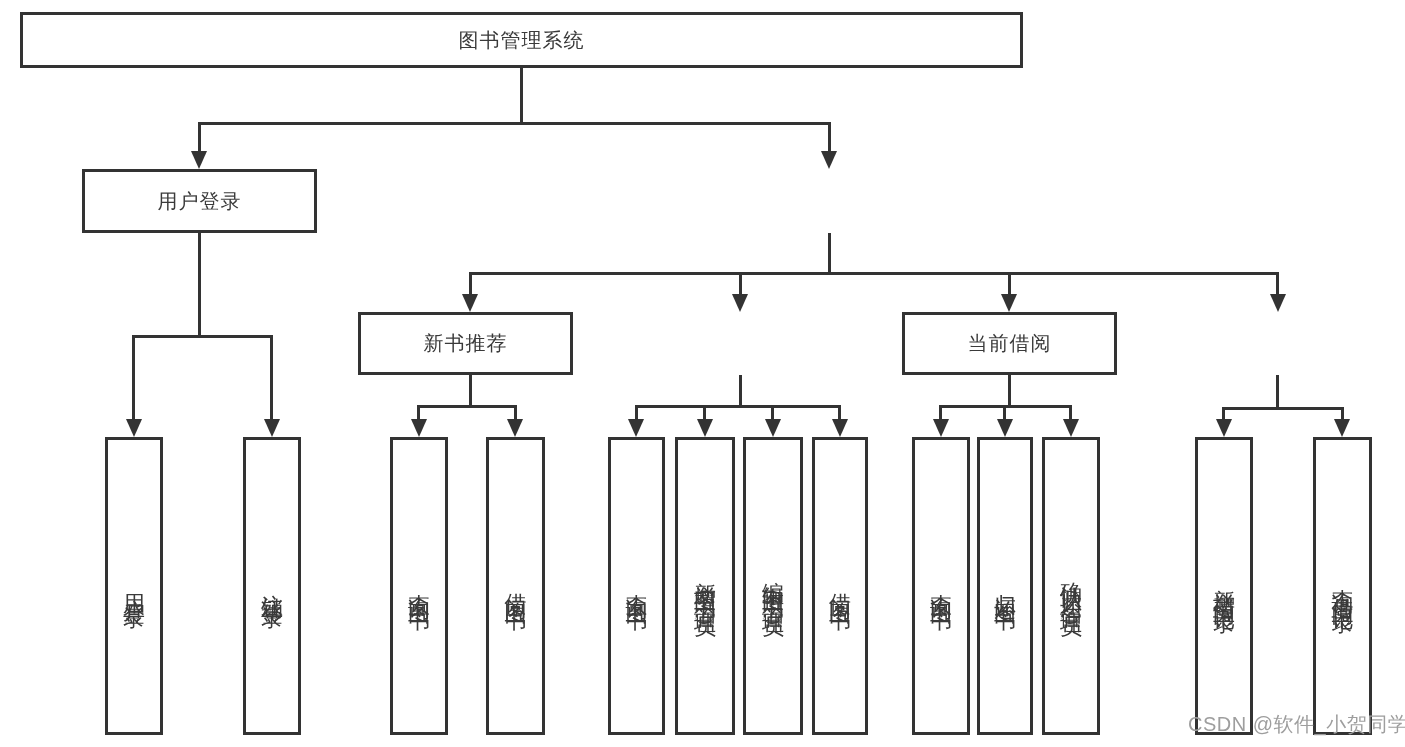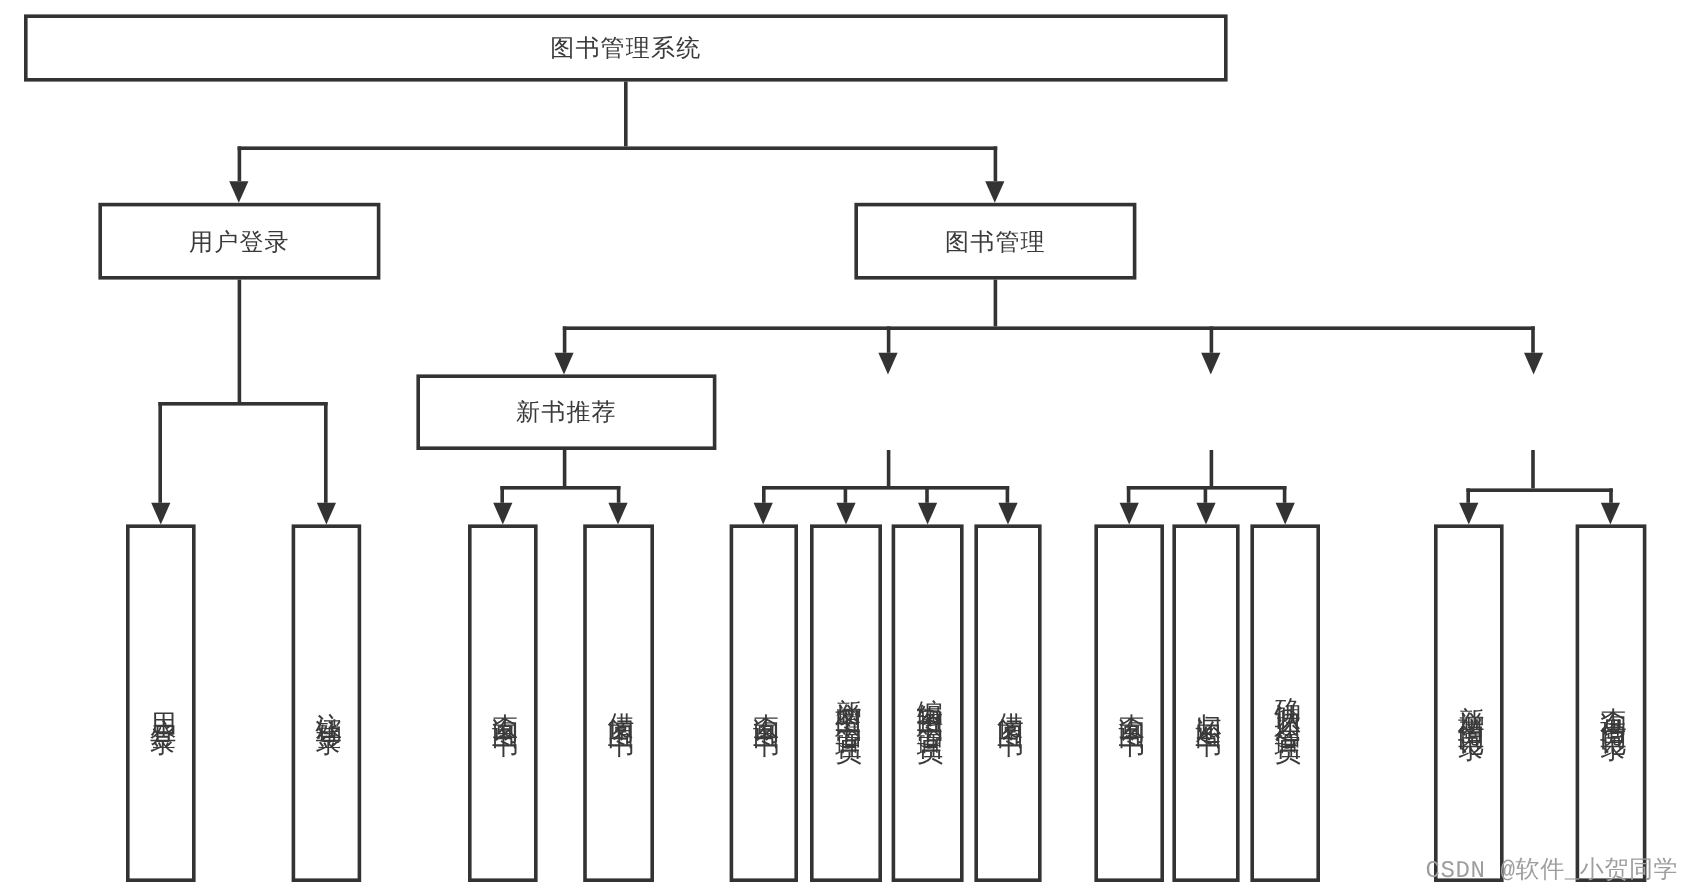--- a/index.html
+++ b/index.html
@@ -4,21 +4,21 @@
 <style>
   :root{
     --line:#333333;
     --text:#3a3a3a;
     --wm:#9e9e9e;
     --bg:#ffffff;
   }
   html,body{margin:0;padding:0;background:var(--bg);}
   .canvas{
     position:relative;width:1405px;height:747px;background:var(--bg);
-    font-family:Liberation Mono, monospace;
+    font-family:Liberation Sans, sans-serif;
     overflow:hidden;
   }
   .box{
     position:absolute;box-sizing:border-box;background:#fff;
     border:3px solid var(--line);color:var(--text);
     display:flex;align-items:center;justify-content:center;
     font-size:20px;letter-spacing:1px;white-space:nowrap;
   }
   .leaf{
     font-size:22px;letter-spacing:5px;white-space:normal;
@@ -44,26 +44,26 @@
 
 <div class="canvas">
 
   <div class="box" style="left:20px;top:12px;width:1003px;height:56px">
     <span>图书管理系统</span>
   </div>
 
   <div class="box" style="left:82px;top:169px;width:235px;height:64px">
     <span>用户登录</span>
   </div>
-  <div class="box" style="left:712px;top:169px;width:235px;height:64px">
-    <span>图书管理</span>
+
+  <div class="box" style="left:358px;top:312px;width:215px;height:63px">
+    <span>新书推荐</span>
   </div>
-
-  <div class="box" style="left:347px;top:312px;width:250px;height:63px">
-    <span>新书推荐</span>
+  <div class="box" style="left:902px;top:312px;width:215px;height:63px">
+    <span>当前借阅</span>
   </div>
 
   <div class="box leaf" style="left:105px;top:437px;width:58px;height:298px">
     <span>用户登录</span>
   </div>
   <div class="box leaf" style="left:243px;top:437px;width:58px;height:298px">
     <span>注销登录</span>
   </div>
 
   <div class="box leaf" style="left:390px;top:437px;width:58px;height:298px">

